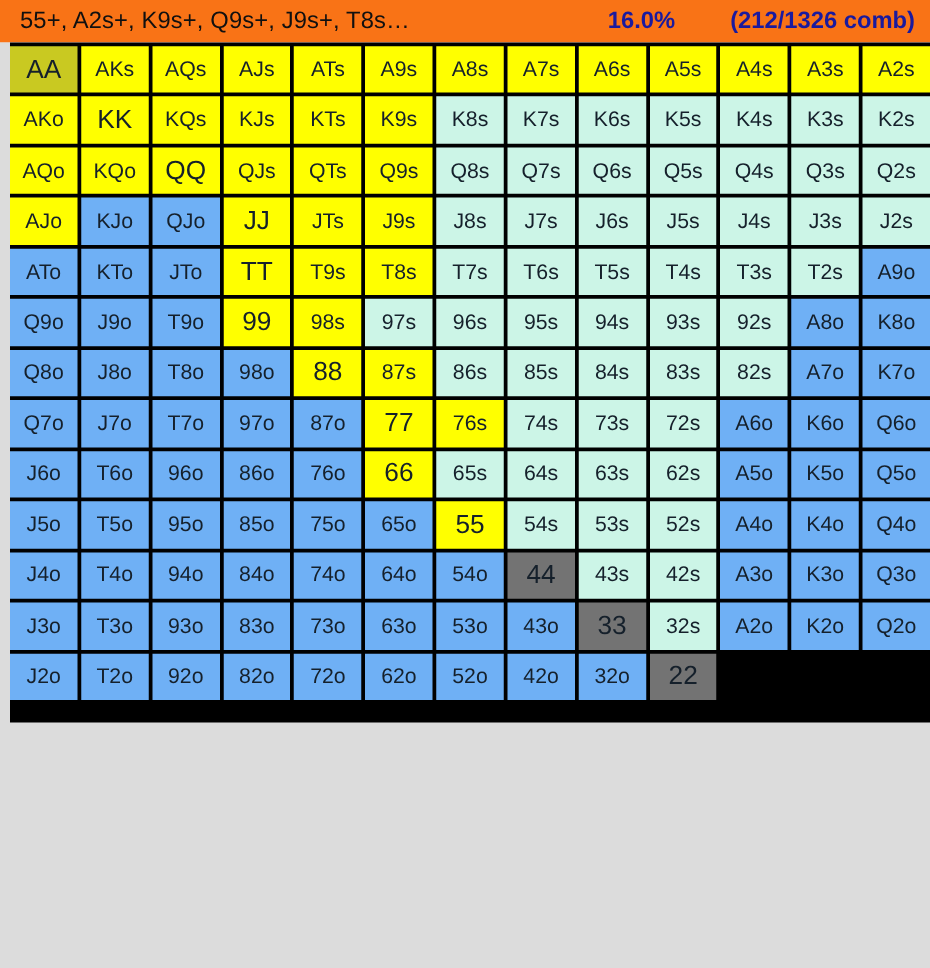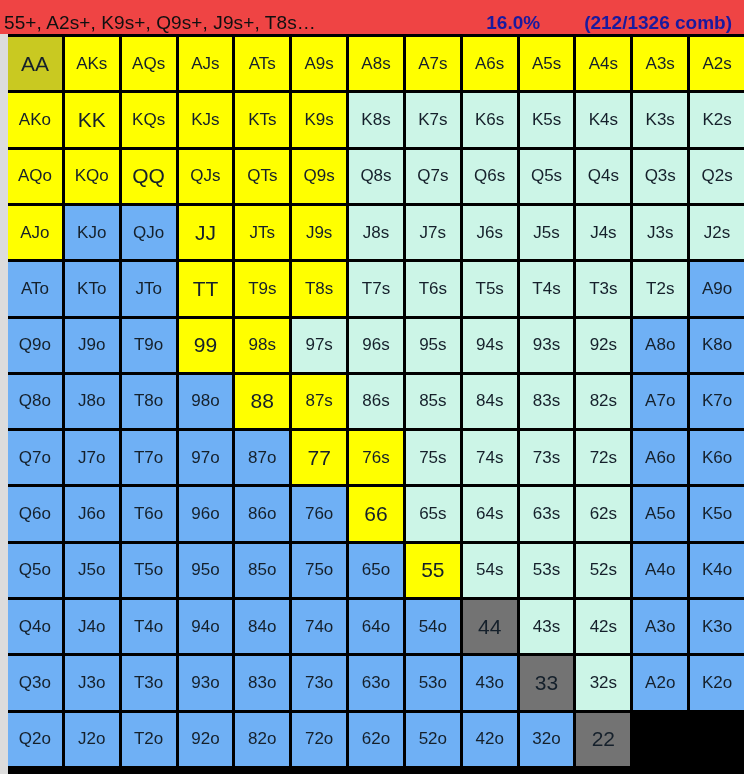--- a/index.html
+++ b/index.html
@@ -14,25 +14,25 @@
     width:744px;height:774px;
     background:#e8e8e8;
     display:flex;flex-direction:column;
     box-sizing:border-box;
   }
   
   .header{
     height:34px;
     flex:0 0 34px;
     display:flex;
-    align-items:flex-end;
+    align-items:center;
     justify-content:space-between;
-    padding:0 12px 0 4px;
-    box-sizing:border-box;
-    background:#ef4444;
+    padding:0 12px 0 16px;
+    box-sizing:border-box;
+    background:#f97316;
   }
   .range-title{
     font-size:19px;
     color:#101010;
     letter-spacing:0.1px;
     white-space:nowrap;
     overflow:hidden;
     text-overflow:clip;
   }
   .stats{
@@ -50,27 +50,27 @@
   
   .grid-wrap{
     flex:1 1 auto;
     padding-left:8px;
     box-sizing:border-box;
     background:#dcdcdc;
     position:relative;
   }
   .grid{
     width:736px;
-    height:740px;
+    height:544px;
     background:#000000;
     display:grid;
     grid-template-columns:repeat(13,1fr);
     grid-template-rows:repeat(13,1fr);
     gap:3px;
-    padding:3px 0 8px 0;
+    padding:3px 0 18px 0;
     box-sizing:border-box;
   }
   .cell{
     display:flex;
     align-items:center;
     justify-content:center;
     font-size:17px;
     color:#15202b;
     box-sizing:border-box;
     user-select:none;
@@ -190,21 +190,20 @@
         <div class="cell st-suited">82s</div>
         <div class="cell st-offsuit">A7o</div>
         <div class="cell st-offsuit">K7o</div>
         <div class="cell st-offsuit">Q7o</div>
         <div class="cell st-offsuit">J7o</div>
         <div class="cell st-offsuit">T7o</div>
         <div class="cell st-offsuit">97o</div>
         <div class="cell st-offsuit">87o</div>
         <div class="cell st-sel pair">77</div>
         <div class="cell st-sel">76s</div>
-        <div class="cell st-suited">75s</div>
         <div class="cell st-suited">74s</div>
         <div class="cell st-suited">73s</div>
         <div class="cell st-suited">72s</div>
         <div class="cell st-offsuit">A6o</div>
         <div class="cell st-offsuit">K6o</div>
         <div class="cell st-offsuit">Q6o</div>
         <div class="cell st-offsuit">J6o</div>
         <div class="cell st-offsuit">T6o</div>
         <div class="cell st-offsuit">96o</div>
         <div class="cell st-offsuit">86o</div>

